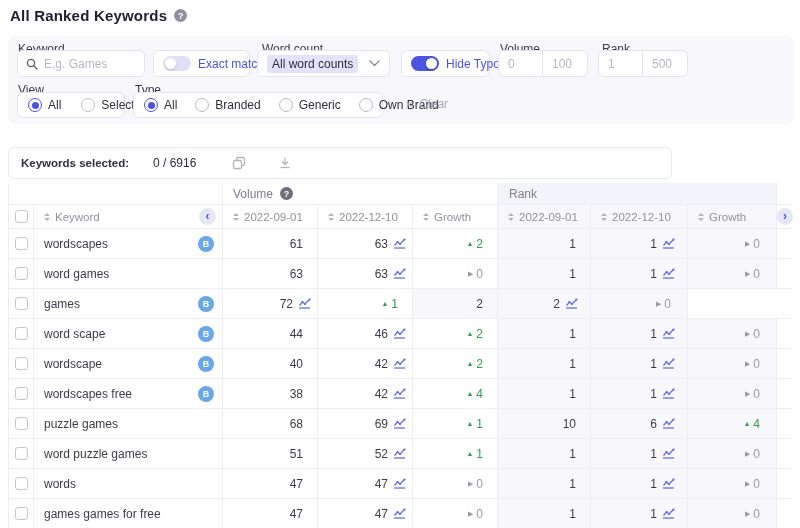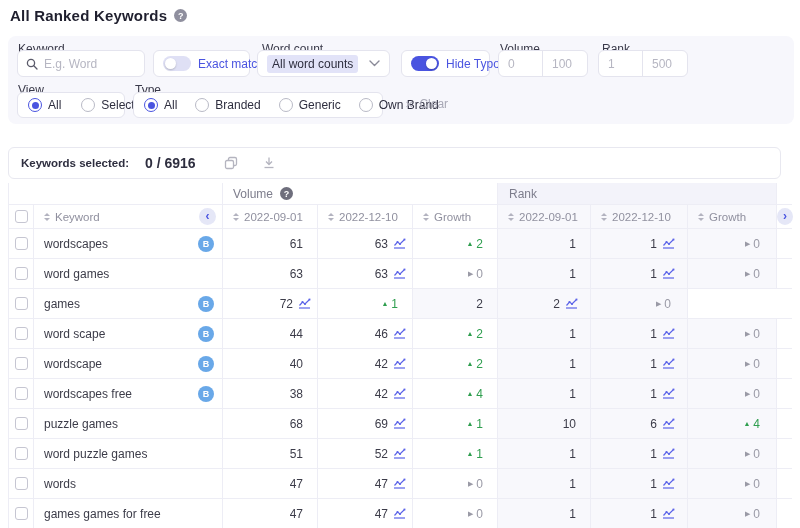--- a/index.html
+++ b/index.html
@@ -51,24 +51,24 @@
   .toggle::after { content:""; position:absolute; top:2px; left:2px; width:11px; height:11px;
     border-radius:50%; background:#fff; box-shadow:0 1px 2px rgba(0,0,0,.2); }
   .toggle.on { background:#4a54e0; }
   .toggle.on::after { left:15px; }
 
   .clear-btn { position:absolute; left:397px; top:61px; display:flex; align-items:center; gap:6px;
     font-size:12px; color:#a9a9b6; cursor:default; }
   .clear-x { font-size:10px; color:#a9a9b6; }
 
   
-  .selection-bar { position:absolute; left:8px; top:147px; width:773px; height:32px;
-    border:1px solid #e8e8f0; border-radius:6px; display:flex; align-items:center; padding:0 12px; gap:16px; }
+  .selection-bar { position:absolute; left:8px; top:147px; width:664px; height:32px;
+    border:1px solid #e8e8f0; border-radius:6px; display:flex; align-items:center; padding:0 12px; gap:24px; }
   .sel-label { font-size:11.5px; font-weight:600; color:#2e2e3f; }
-  .sel-count { font-size:14px; font-weight:700; color:#2e2e3f; margin-right:8px; }
+  .sel-count { font-size:12px; font-weight:400; color:#2e2e3f; margin-right:8px; }
   .bar-icon { display:inline-flex; align-items:center; justify-content:center; width:22px; }
 
   
   .table { position:absolute; left:8px; top:183px; width:784px; border-left:1px solid #ededf5; }
   .t-row { display:grid; grid-template-columns:25px 189px 95px 95px 85px 93px 97px 89px 16px; }
   .t-group-row { height:22px; border-bottom:1px solid #ededf5; }
   .g-cell { display:flex; align-items:center; font-size:12px; color:#7d7d8c; }
   .g-lead { grid-column:1 / 3; border-right:1px solid #ededf5; }
   .g-volume { grid-column:3 / 6; padding-left:10px; gap:7px; border-right:1px solid #ededf5; }
   .g-rank { grid-column:6 / 9; padding-left:11px; background:#f3f3fa; border-right:1px solid #ededf5; }
@@ -117,21 +117,21 @@
   <span class="f-label" style="left:492px; top:6px;">Volume</span>
   <span class="f-label" style="left:594px; top:6px;">Rank</span>
 
   <div class="f-box keyword-input">
     <span style="display:inline-flex;">
       <svg width="12" height="12" viewBox="0 0 12 12">
           <circle cx="5" cy="5" r="3.6" fill="none" stroke="#5a5a6a" stroke-width="1.3"></circle>
           <line x1="7.8" y1="7.8" x2="11" y2="11" stroke="#5a5a6a" stroke-width="1.3" stroke-linecap="round"></line>
         </svg>
     </span>
-    <span class="ph">E.g. Word</span>
+    <span class="ph">E.g. Games</span>
   </div>
 
   <div class="f-box exact-box">
     <span class="toggle"></span>
     <span class="accent-text">Exact match</span>
   </div>
 
   <div class="f-box wordcount-box">
     <span class="wc-pill">All word counts</span>
     <span style="display:inline-flex;">

